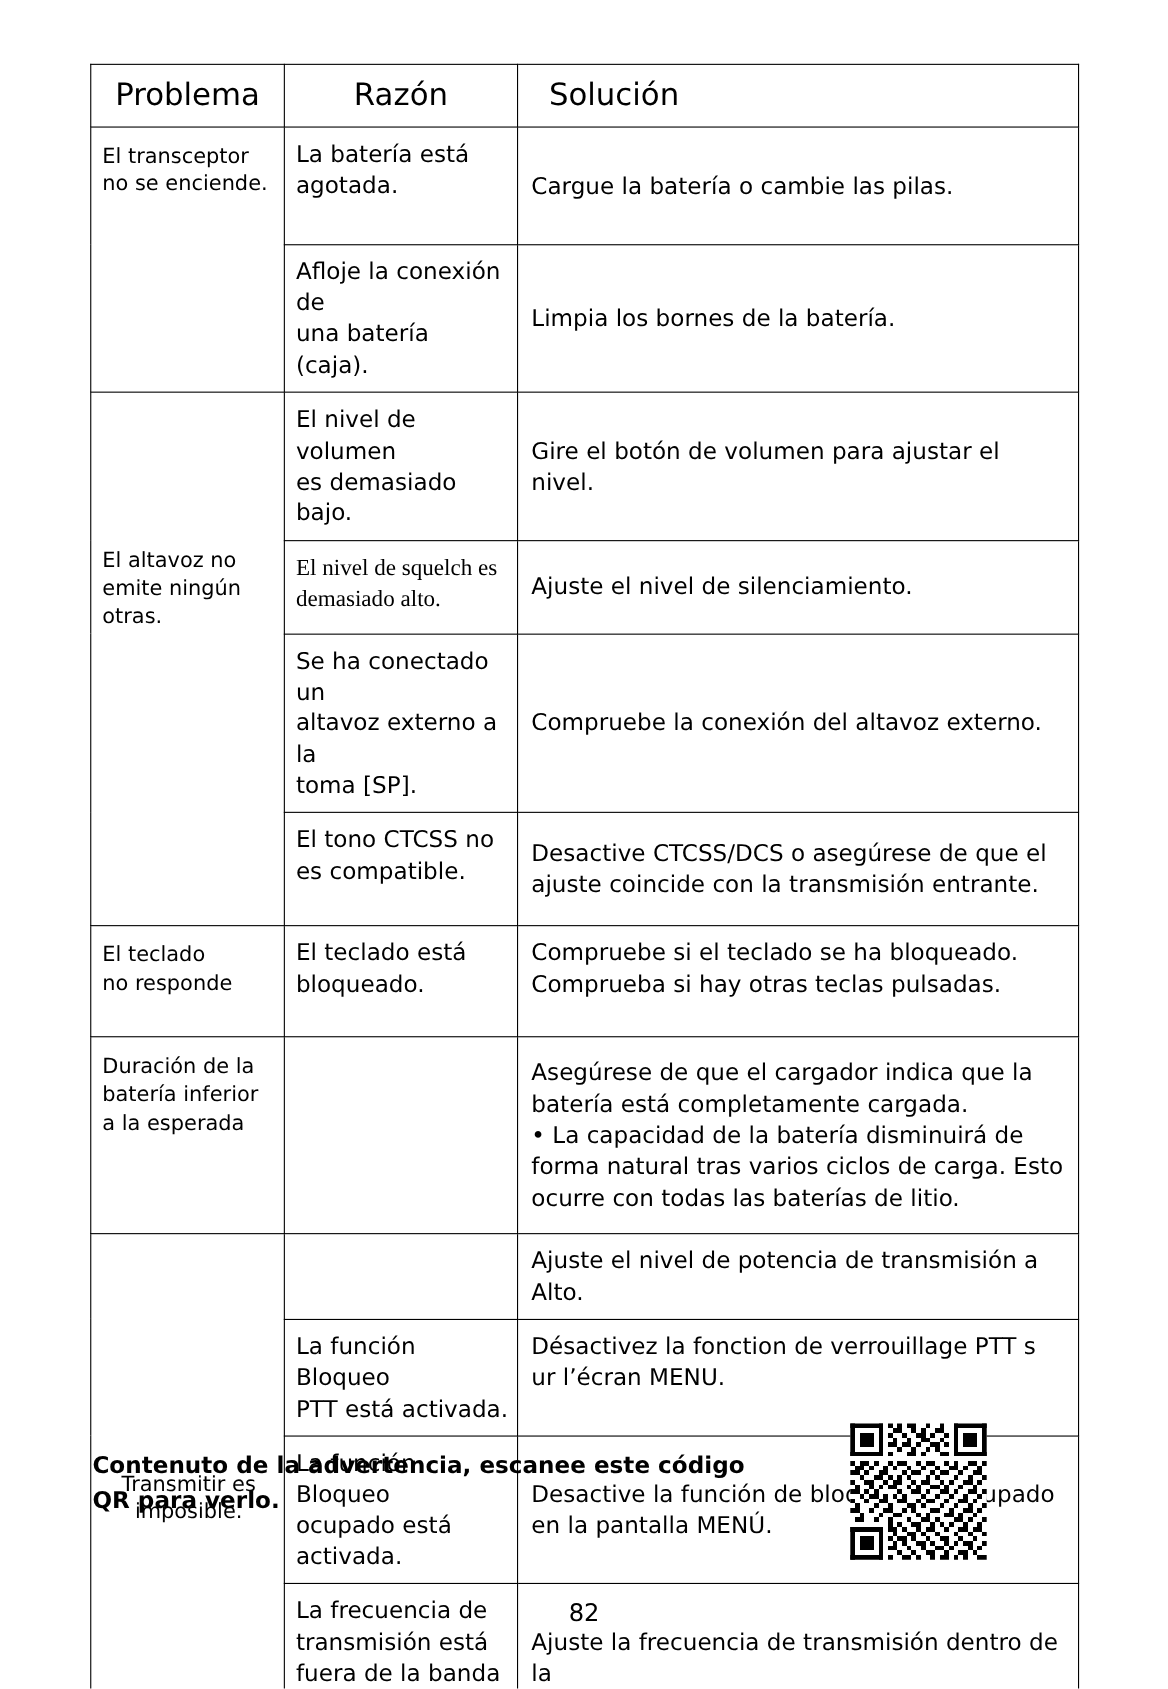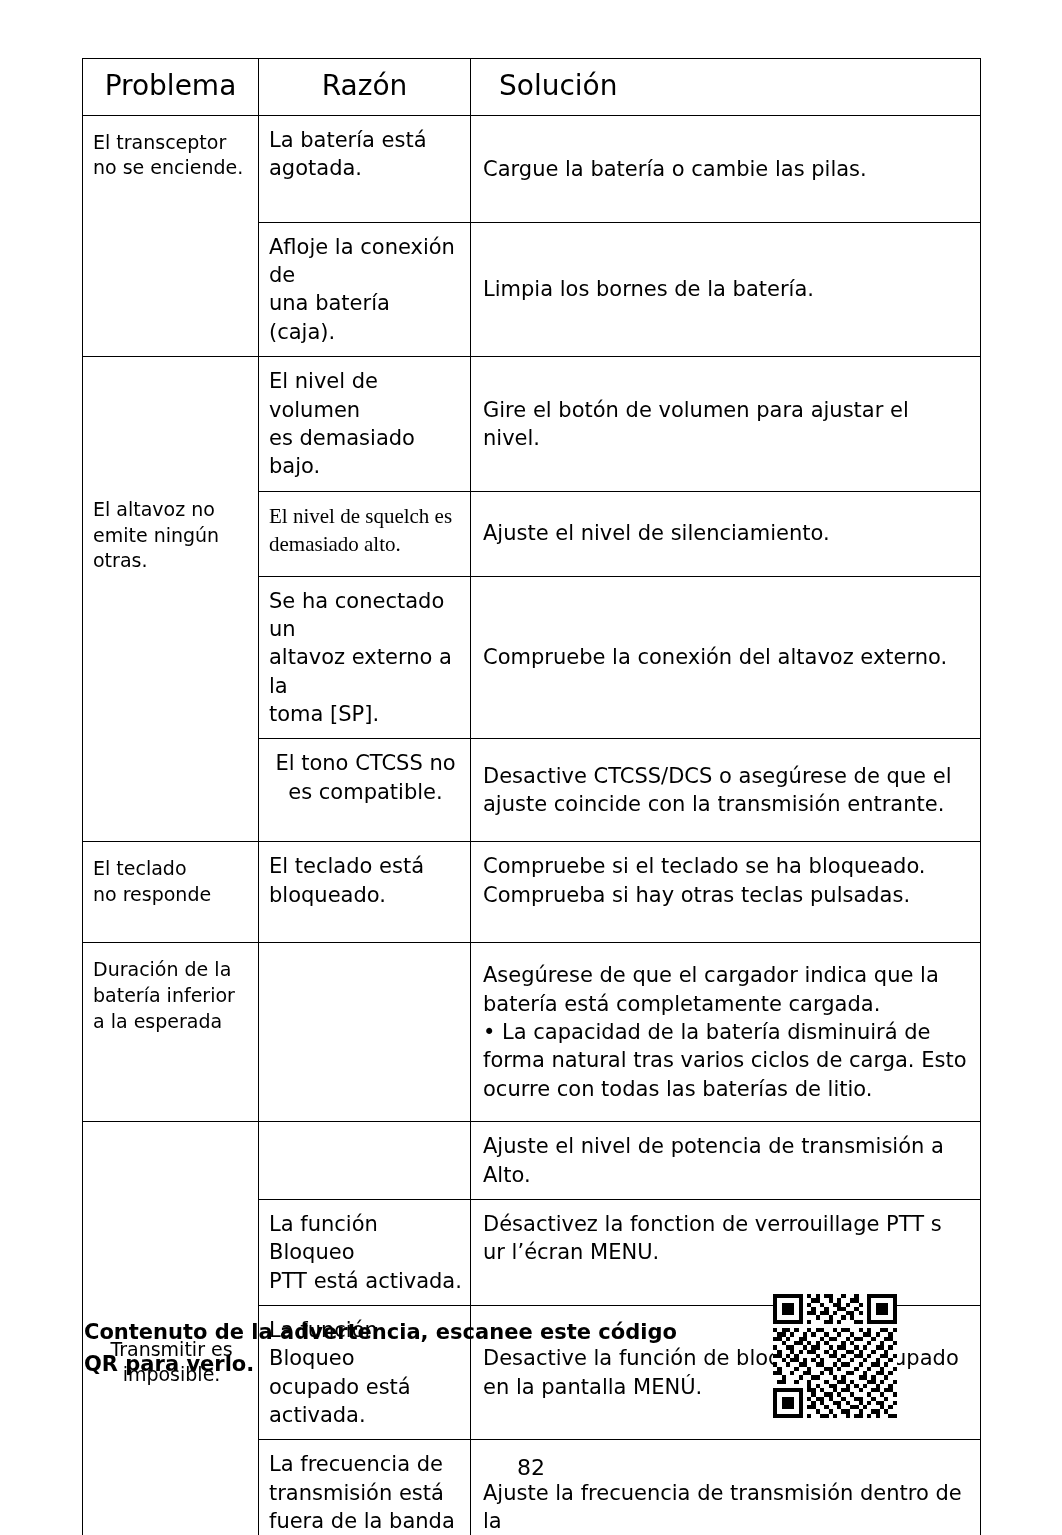--- a/index.html
+++ b/index.html
@@ -135,21 +135,21 @@
 demasiado alto.</td>
         <td class="sol-cell">Ajuste el nivel de silenciamiento.</td>
       </tr>
       <tr>
         <td class="reason-cell" style="height: 124px; white-space: pre-line;">Se ha conectado un
 altavoz externo a la
 toma [SP].</td>
         <td class="sol-cell">Compruebe la conexión del altavoz externo.</td>
       </tr>
       <tr>
-        <td class="reason-cell" style="height: 82px; white-space: pre-line; text-align: center;">El tono CTCSS no
+        <td class="reason-cell" style="height: 82px; white-space: pre-line;">El tono CTCSS no
 es compatible.</td>
         <td class="sol-cell" style="white-space:pre-line;">Desactive CTCSS/DCS o asegúrese de que el
 ajuste coincide con la transmisión entrante.</td>
       </tr>
 
       <tr>
         <td class="problem-cell" style="height: 76px; white-space: pre-line;">El teclado
 no responde</td>
         <td class="reason-cell" style="white-space: pre-line;">El teclado está
 bloqueado.</td>

